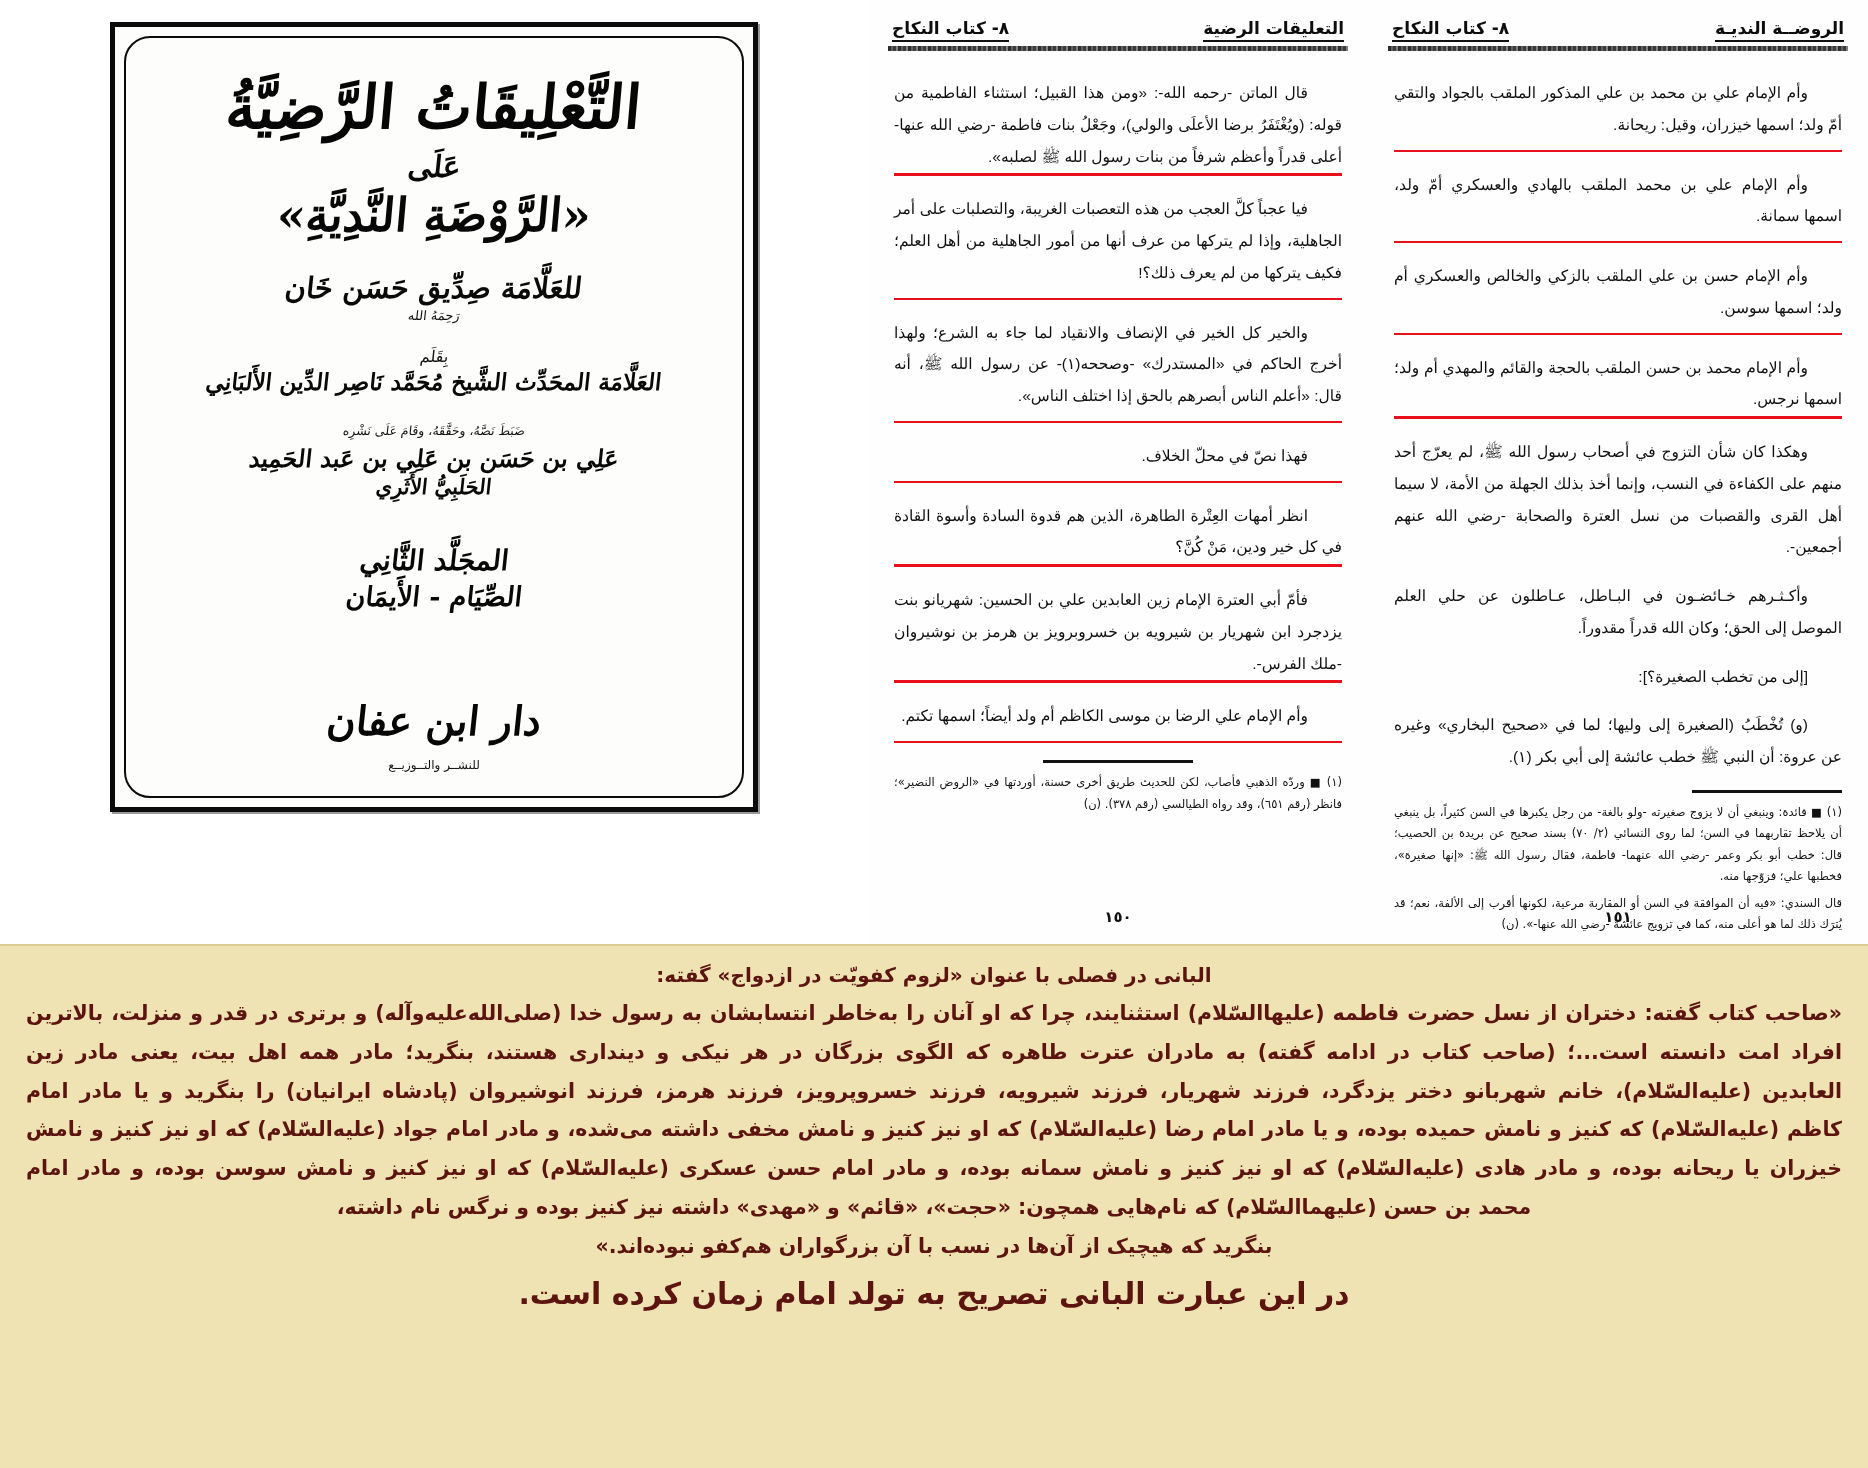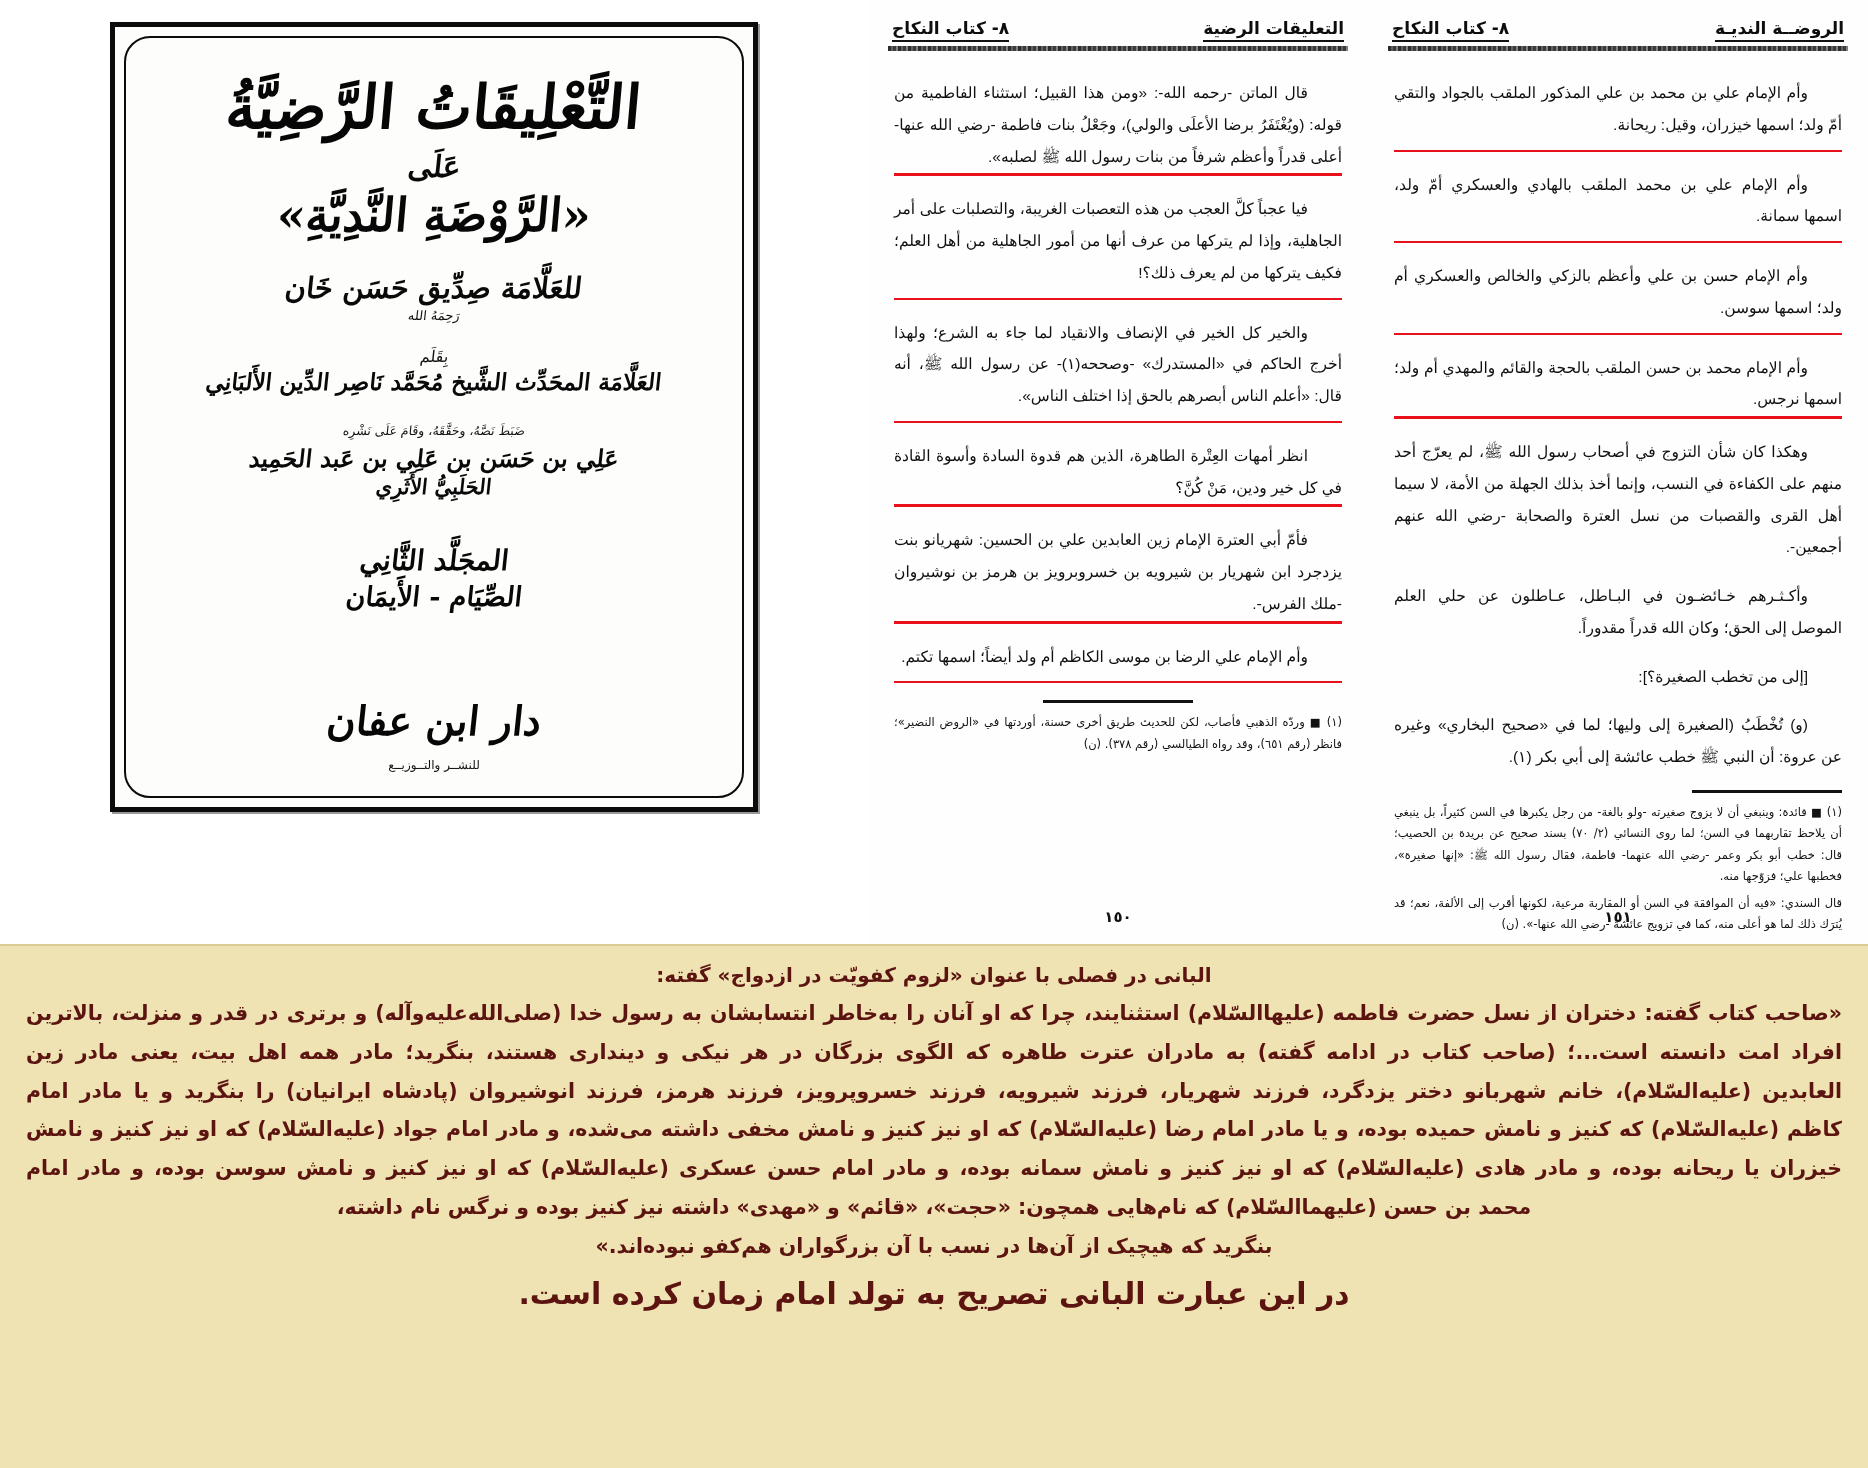--- a/index.html
+++ b/index.html
@@ -219,21 +219,21 @@
       <div class="rh-row">
         <span class="rh-text">الروضــة النديـة</span>
         <span class="rh-text">٨- كتاب النكاح</span>
       </div>
     </div>
     <div class="head-rule"></div>
 
     <div class="body-col">
       <p class="para ind ul-red-thin">وأم الإمام علي بن محمد بن علي المذكور الملقب بالجواد والتقي أمّ ولد؛ اسمها خيزران، وقيل: ريحانة.</p>
       <p class="para ind ul-red-thin">وأم الإمام علي بن محمد الملقب بالهادي والعسكري أمّ ولد، اسمها سمانة.</p>
-      <p class="para ind ul-red-thin">وأم الإمام حسن بن علي وأعظم بالزكي والخالص والعسكري أم ولد؛ اسمها سوسن.</p>
+      <p class="para ind ul-red-thin">وأم الإمام حسن بن علي الملقب بالزكي والخالص والعسكري أم ولد؛ اسمها سوسن.</p>
       <p class="para ind ul-red">وأم الإمام محمد بن حسن الملقب بالحجة والقائم والمهدي أم ولد؛ اسمها نرجس.</p>
       <p class="para ind">وهكذا كان شأن التزوج في أصحاب رسول الله ﷺ، لم يعرّج أحد منهم على الكفاءة في النسب، وإنما أخذ بذلك الجهلة من الأمة، لا سيما أهل القرى والقصبات من نسل العترة والصحابة -رضي الله عنهم أجمعين-.</p>
       <p class="para ind">وأكـثـرهم خـائضـون في البـاطل، عـاطلون عن حلي العلم الموصل إلى الحق؛ وكان الله قدراً مقدوراً.</p>
       <p class="para ind">[إلى من تخطب الصغيرة؟]:</p>
       <p class="para ind">(و) تُخْطَبُ (الصغيرة إلى وليها؛ لما في «صحيح البخاري» وغيره عن عروة: أن النبي ﷺ خطب عائشة إلى أبي بكر (١).</p>
     </div>
 
     <div class="fn-sep"></div>
     <div class="footnotes">
       <p style="margin:0 0 6px 0;">(١) ■ فائدة: وينبغي أن لا يزوج صغيرته -ولو بالغة- من رجل يكبرها في السن كثيراً، بل ينبغي أن يلاحظ تقاربهما في السن؛ لما روى النسائي (٢/ ٧٠) بسند صحيح عن بريدة بن الحصيب؛ قال: خطب أبو بكر وعمر -رضي الله عنهما- فاطمة، فقال رسول الله ﷺ: «إنها صغيرة»، فخطبها علي؛ فزوّجها منه.</p>
@@ -249,20 +249,21 @@
         <span class="rh-text">التعليقات الرضية</span>
         <span class="rh-text">٨- كتاب النكاح</span>
       </div>
     </div>
     <div class="head-rule"></div>
 
     <div class="body-col">
       <p class="para ind ul-red">قال الماتن -رحمه الله-: «ومن هذا القبيل؛ استثناء الفاطمية من قوله: (ويُغْتَفَرُ برضا الأعلَى والولي)، وجَعْلُ بنات فاطمة -رضي الله عنها- أعلى قدراً وأعظم شرفاً من بنات رسول الله ﷺ لصلبه».</p>
       <p class="para ind ul-red-thin">فيا عجباً كلَّ العجب من هذه التعصبات الغريبة، والتصلبات على أمر الجاهلية، وإذا لم يتركها من عرف أنها من أمور الجاهلية من أهل العلم؛ فكيف يتركها من لم يعرف ذلك؟!</p>
       <p class="para ind ul-red-thin">والخير كل الخير في الإنصاف والانقياد لما جاء به الشرع؛ ولهذا أخرج الحاكم في «المستدرك» -وصححه(١)- عن رسول الله ﷺ، أنه قال: «أعلم الناس أبصرهم بالحق إذا اختلف الناس».</p>
+      <p class="para ind ul-red-thin">فهذا نصّ في محلّ الخلاف.</p>
       <p class="para ind ul-red">انظر أمهات العِتْرة الطاهرة، الذين هم قدوة السادة وأسوة القادة في كل خير ودين، مَنْ كُنَّ؟</p>
       <p class="para ind ul-red">فأمّ أبي العترة الإمام زين العابدين علي بن الحسين: شهريانو بنت يزدجرد ابن شهريار بن شيرويه بن خسروبرويز بن هرمز بن نوشيروان -ملك الفرس-.</p>
       <p class="para ind ul-red-thin">وأم الإمام علي الرضا بن موسى الكاظم أم ولد أيضاً؛ اسمها تكتم.</p>
     </div>
 
     <div class="fn-sep ctr"></div>
     <div class="footnotes">
       <p style="margin:0;">(١) ■ وردّه الذهبي فأصاب، لكن للحديث طريق أخرى حسنة، أوردتها في «الروض النضير»؛ فانظر (رقم ٦٥١)، وقد رواه الطيالسي (رقم ٣٧٨). (ن)</p>
     </div>
 

